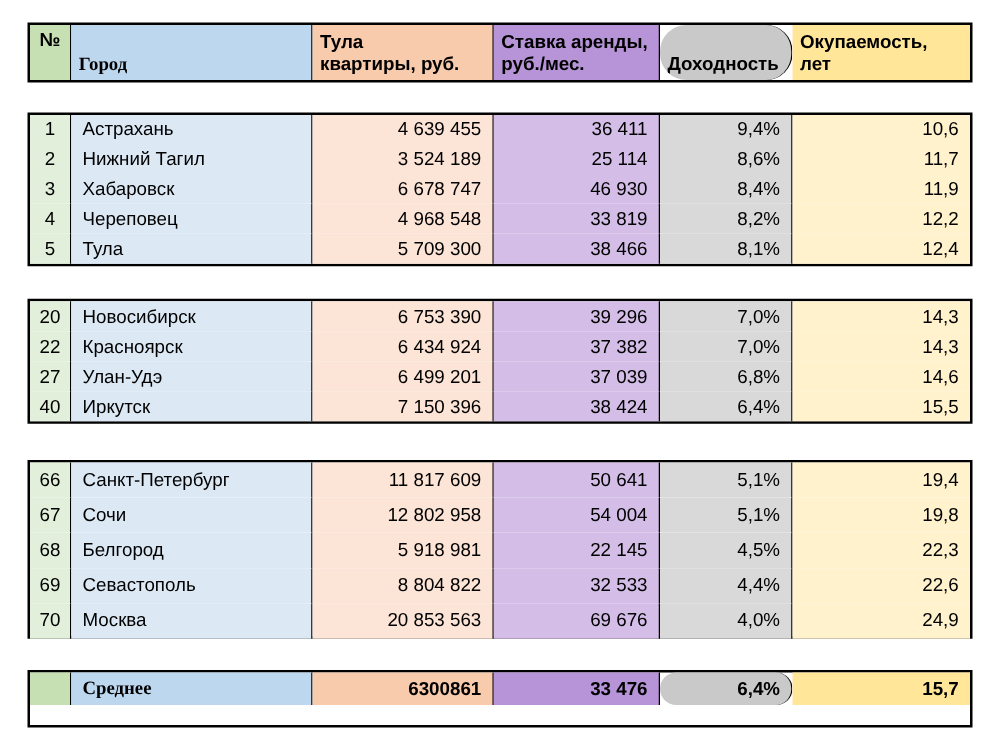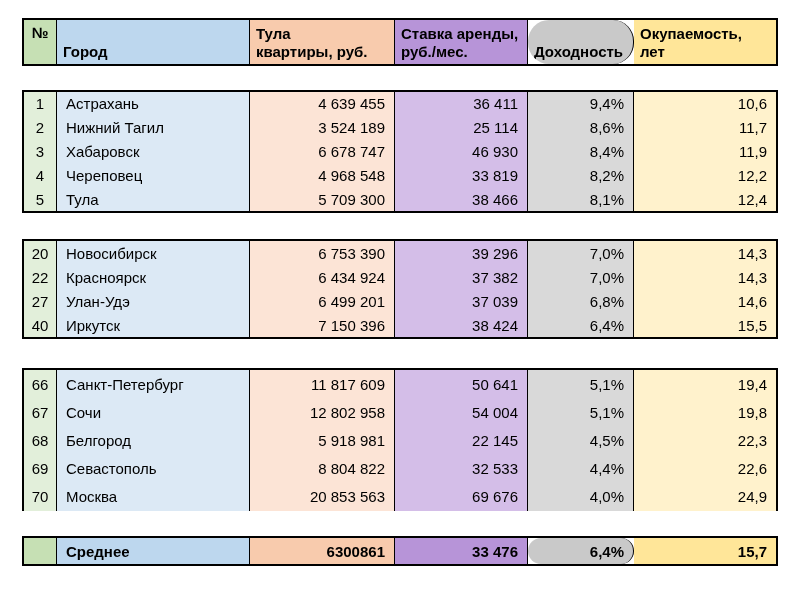--- a/index.html
+++ b/index.html
@@ -37,27 +37,27 @@
 
   
   #block-1{top:90px;height:123px;}
   #block-1 .row{height:23.8px;}
   #block-2{top:239px;height:100px;}
   #block-2 .row{height:24px;}
   #block-3{top:368px;height:143px;}
   #block-3 .row{height:28.2px;}
 
   
-  #summary-block{top:536px;height:30px;}
+  #summary-block{top:536px;height:46px;}
   #summary-block .row{height:26px;}
   #summary-block .cell{font-weight:bold;}
 
   
   .strong .c1{background:var(--green_strong);}
-  .strong .c2{background:var(--blue_strong);}
+  .strong .c2{background:var(--blue_strong);font-family:Liberation Serif, serif;}
   .strong .c3{background:var(--orange_strong);padding-left:14px;}
   .strong .c4{background:var(--purple_strong);}
   .strong .c5{background:var(--gray_strong);border-radius:21px;}
   .strong .c6{background:var(--yellow_strong);}
   .light .c1{background:var(--green_light);}
   .light .c2{background:var(--blue_light);text-align:right;}
   .light .c3{background:var(--orange_light);}
   .light .c4{background:var(--purple_light);}
   .light .c5{background:var(--gray_light);}
   .light .c6{background:var(--yellow_light);}

